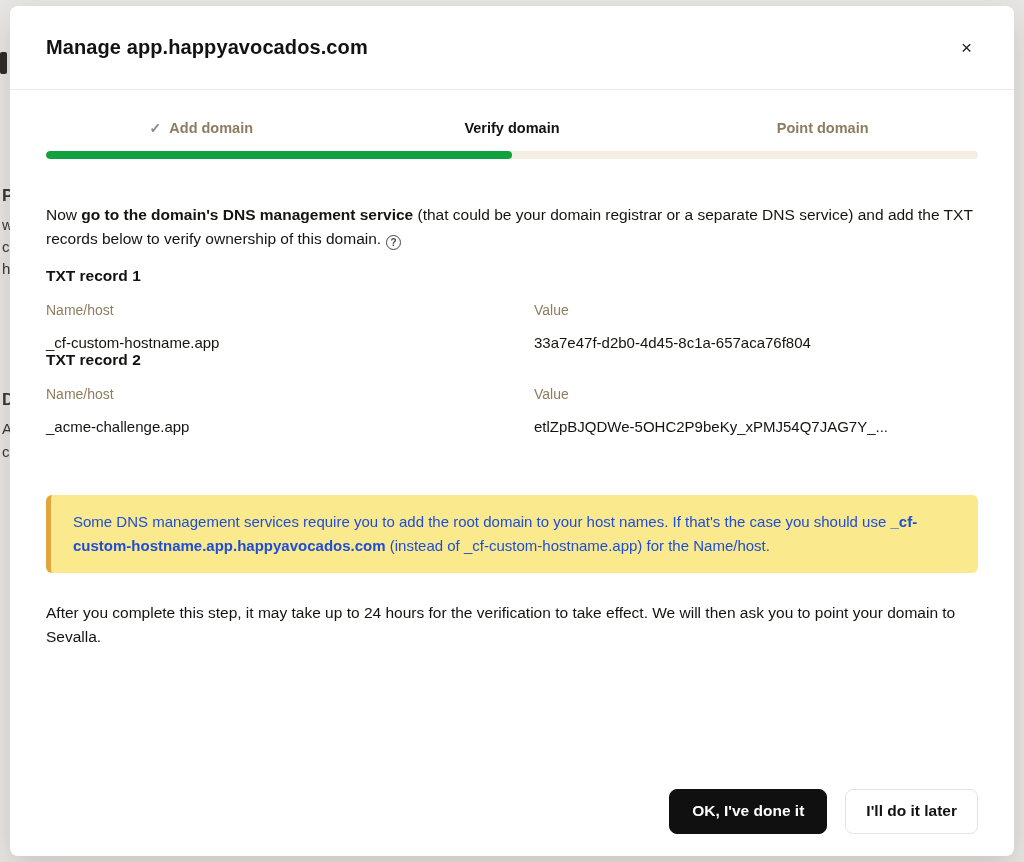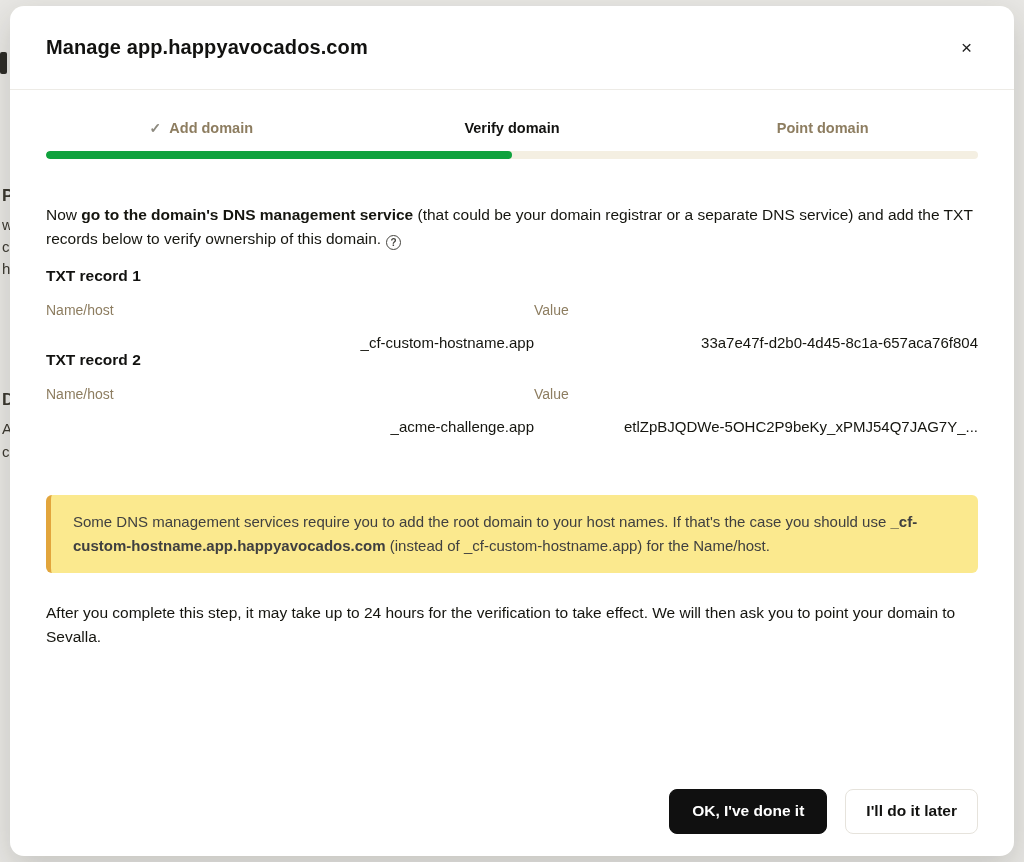--- a/index.html
+++ b/index.html
@@ -16,21 +16,21 @@
   
   .backdrop-strip { position: absolute; left: 0; top: 0; width: 12px; height: 100%; overflow: hidden; }
   .backdrop-strip span { position: absolute; left: 2px; font-size: 15px; color: #3a372f; }
   .backdrop-strip .b { font-weight: 700; font-size: 17px; }
   .backdrop-mark { position: absolute; left: 0; top: 52px; width: 7px; height: 22px; background: #2c2b27; border-radius: 2px; }
 
   .modal {
     position: absolute; left: 10px; top: 6px;
     width: 1004px; height: 850px;
     background: #ffffff;
-    border-radius: 14px;
+    border-radius: 8px;
     box-shadow: 0 12px 34px rgba(40,38,30,.18);
     display: flex; flex-direction: column;
   }
 
   .modal-header {
     display: flex; align-items: center; justify-content: space-between;
     height: 84px; padding: 0 36px;
     border-bottom: 1px solid #edebe6;
     flex: 0 0 auto;
   }
@@ -68,29 +68,29 @@
     width: 15px; height: 15px; border: 1.3px solid #45443f; border-radius: 50%;
     font-size: 10px; font-weight: 700; color: #45443f;
     margin-left: 5px; vertical-align: -2px; cursor: pointer;
   }
 
   .record { }
   .record + .record { }
   .record-title { font-size: 15.5px; font-weight: 700; color: #121210; margin: 0 0 17px 0; }
   .record-grid { display: grid; grid-template-columns: 488px 1fr; row-gap: 16px; }
   .col-label { font-size: 14px; color: var(--muted-label, #8d7d60); }
-  .col-value { font-size: 15px; color: #15150f; text-align: right; }
+  .col-value { font-size: 15px; color: #15150f; }
 
   .notice {
     margin-top: 60px;
     background: var(--notice-bg, #fbe98e);
     border-left: 5px solid var(--notice-border, #e2a53c);
     border-radius: 6px;
     padding: 15px 22px;
-    font-size: 15px; line-height: 1.6; color: #404040;
+    font-size: 15px; line-height: 1.6; color: #1d4ed8;
   }
 
   .footer-note { margin-top: 28px; font-size: 15.5px; line-height: 1.55; max-width: 944px; }
 
   .modal-footer {
     margin-top: auto;
     display: flex; justify-content: flex-end; align-items: center; gap: 18px;
     padding: 0 36px 22px 36px;
     flex: 0 0 auto;
   }

